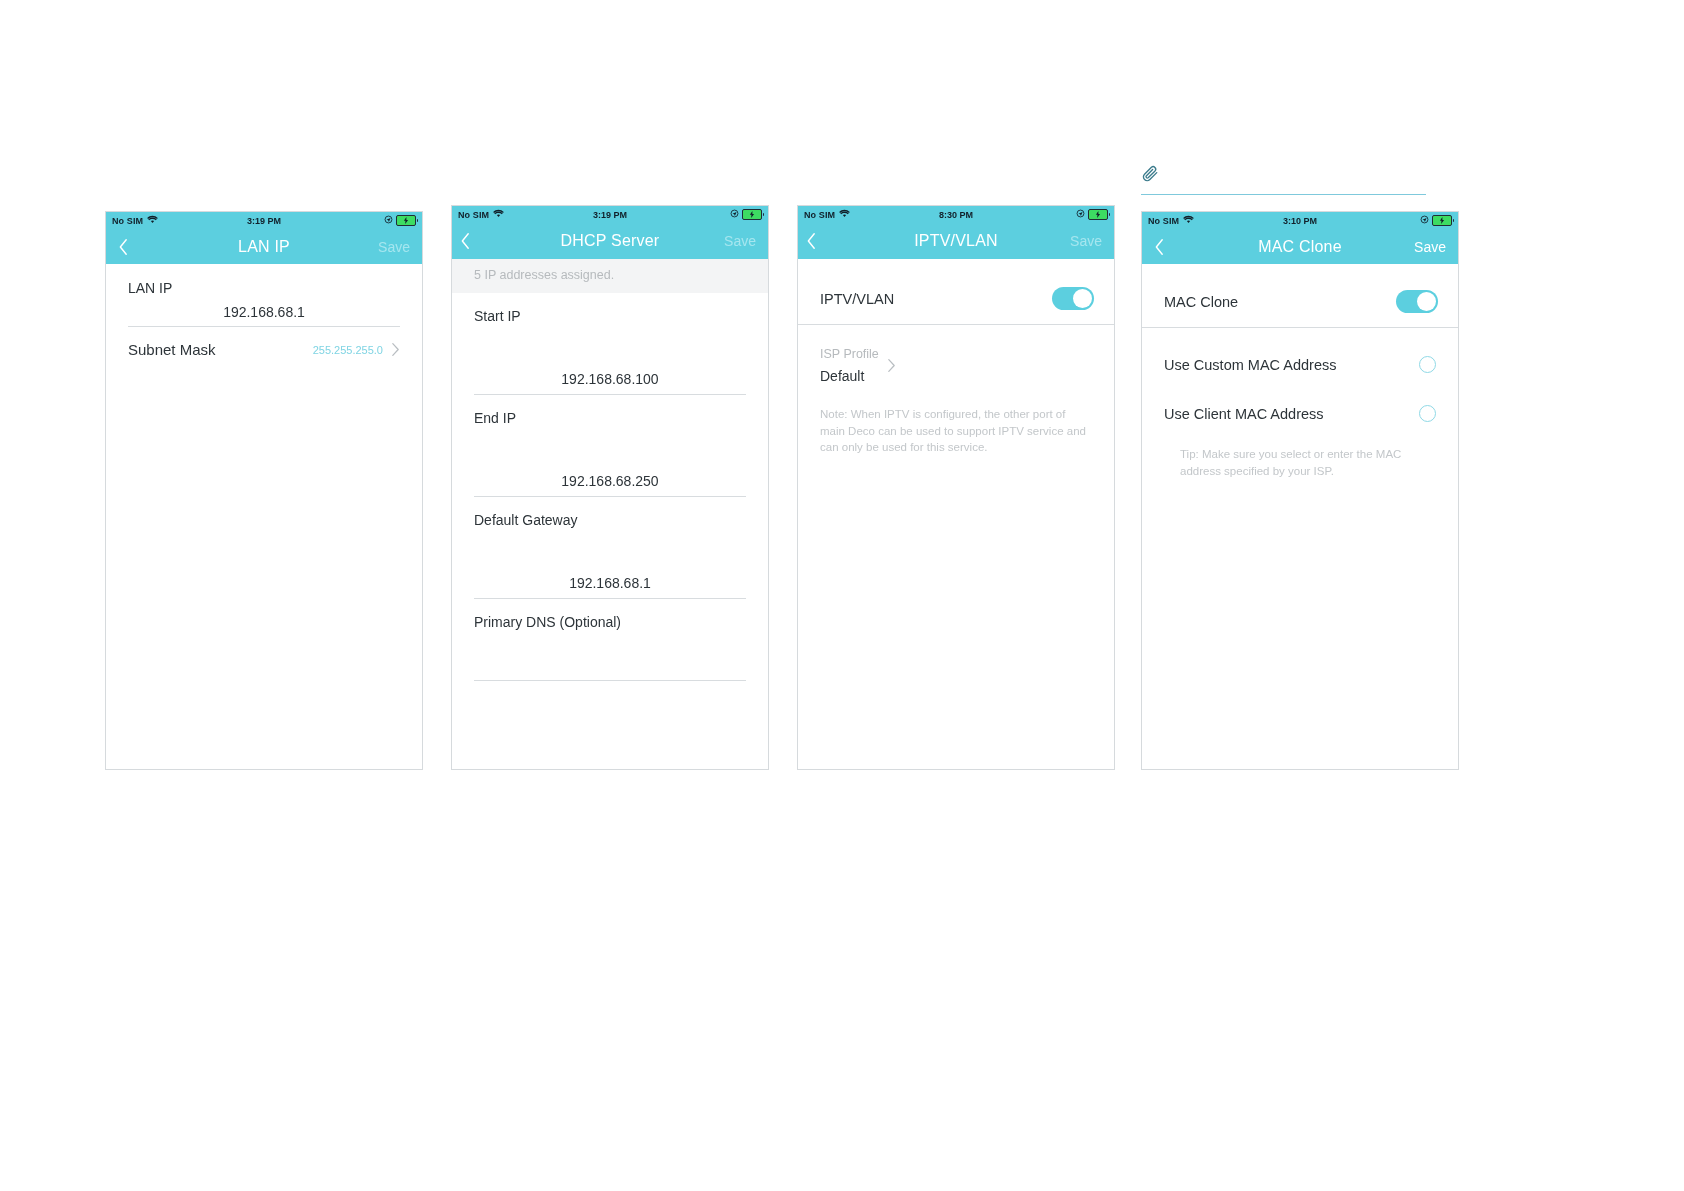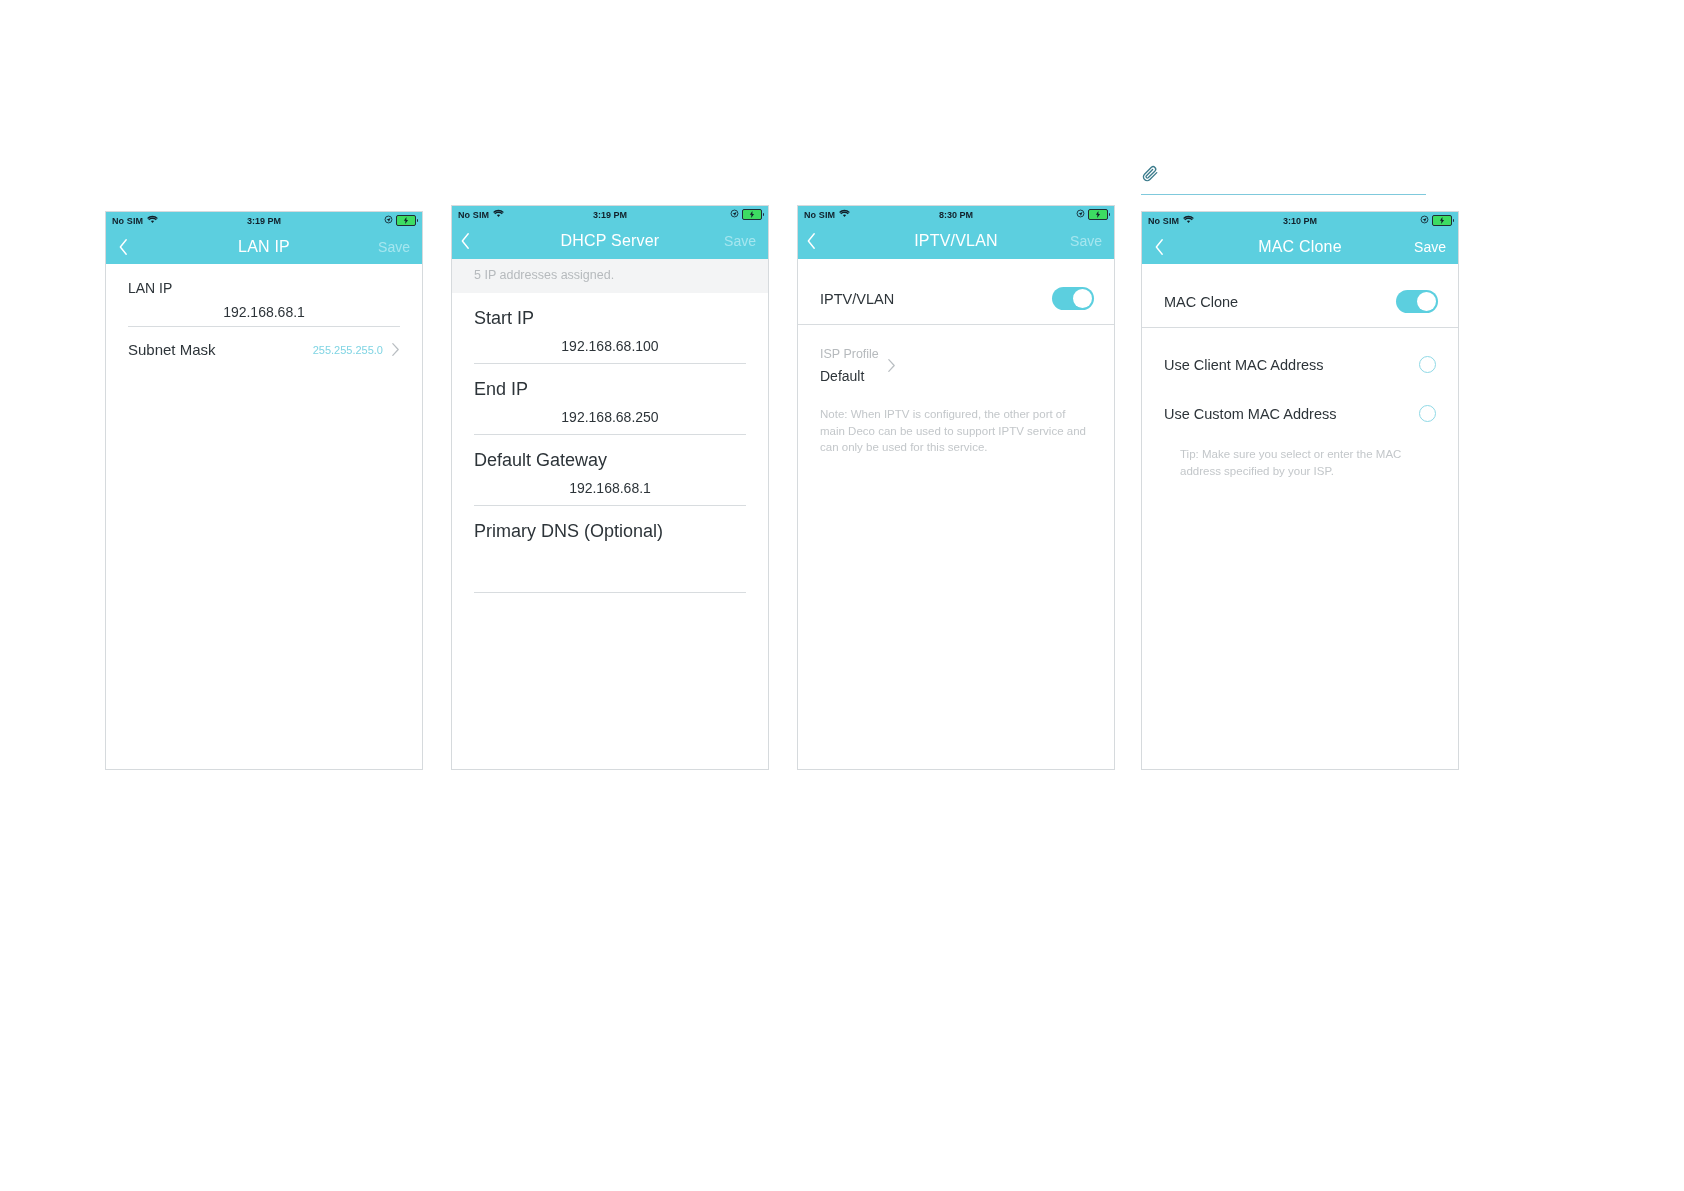--- a/index.html
+++ b/index.html
@@ -191,33 +191,34 @@
 
   
   .banner {
     background: #f3f4f5;
     padding: 9px 22px 11px 22px;
     font-size: 12.5px;
     color: #b6babd;
   }
   .dhcp-body { padding: 0 22px; }
   .dhcp-label {
-    font-size: 18px;
+    font-size: 14px;
     color: #2d3439;
     padding-top: 15px;
   }
   .dhcp-value-row {
     display: flex;
     justify-content: center;
     padding: 9px 0 7px 0;
     min-height: 18px;
   }
   .dhcp-value {
     font-size: 14px;
     color: #2d3439;
+    margin-top: 38px;
   }
   .dhcp-empty { height: 34px; }
 
   
   .iptv-gap { height: 14px; background: #ffffff; }
   .toggle-row {
     display: flex;
     align-items: center;
     padding: 14px 20px 14px 22px;
     background: #ffffff;
@@ -537,22 +538,22 @@
   <div class="toggle-row">
     <span class="tr-label">MAC Clone</span>
     <span class="toggle">
         <span class="knob"></span>
       </span>
   </div>
   <div class="divider"></div>
   <div class="mac-top-gap"></div>
 
   <div class="radio-row">
+    <span class="rr-label">Use Custom MAC Address</span>
+    <span class="radio"></span>
+  </div>
+  <div class="radio-row">
     <span class="rr-label">Use Client MAC Address</span>
     <span class="radio"></span>
   </div>
-  <div class="radio-row">
-    <span class="rr-label">Use Custom MAC Address</span>
-    <span class="radio"></span>
-  </div>
 
   <div class="tip">Tip: Make sure you select or enter the MAC address specified by your ISP.</div>
 </div>
 
 </body></html>

